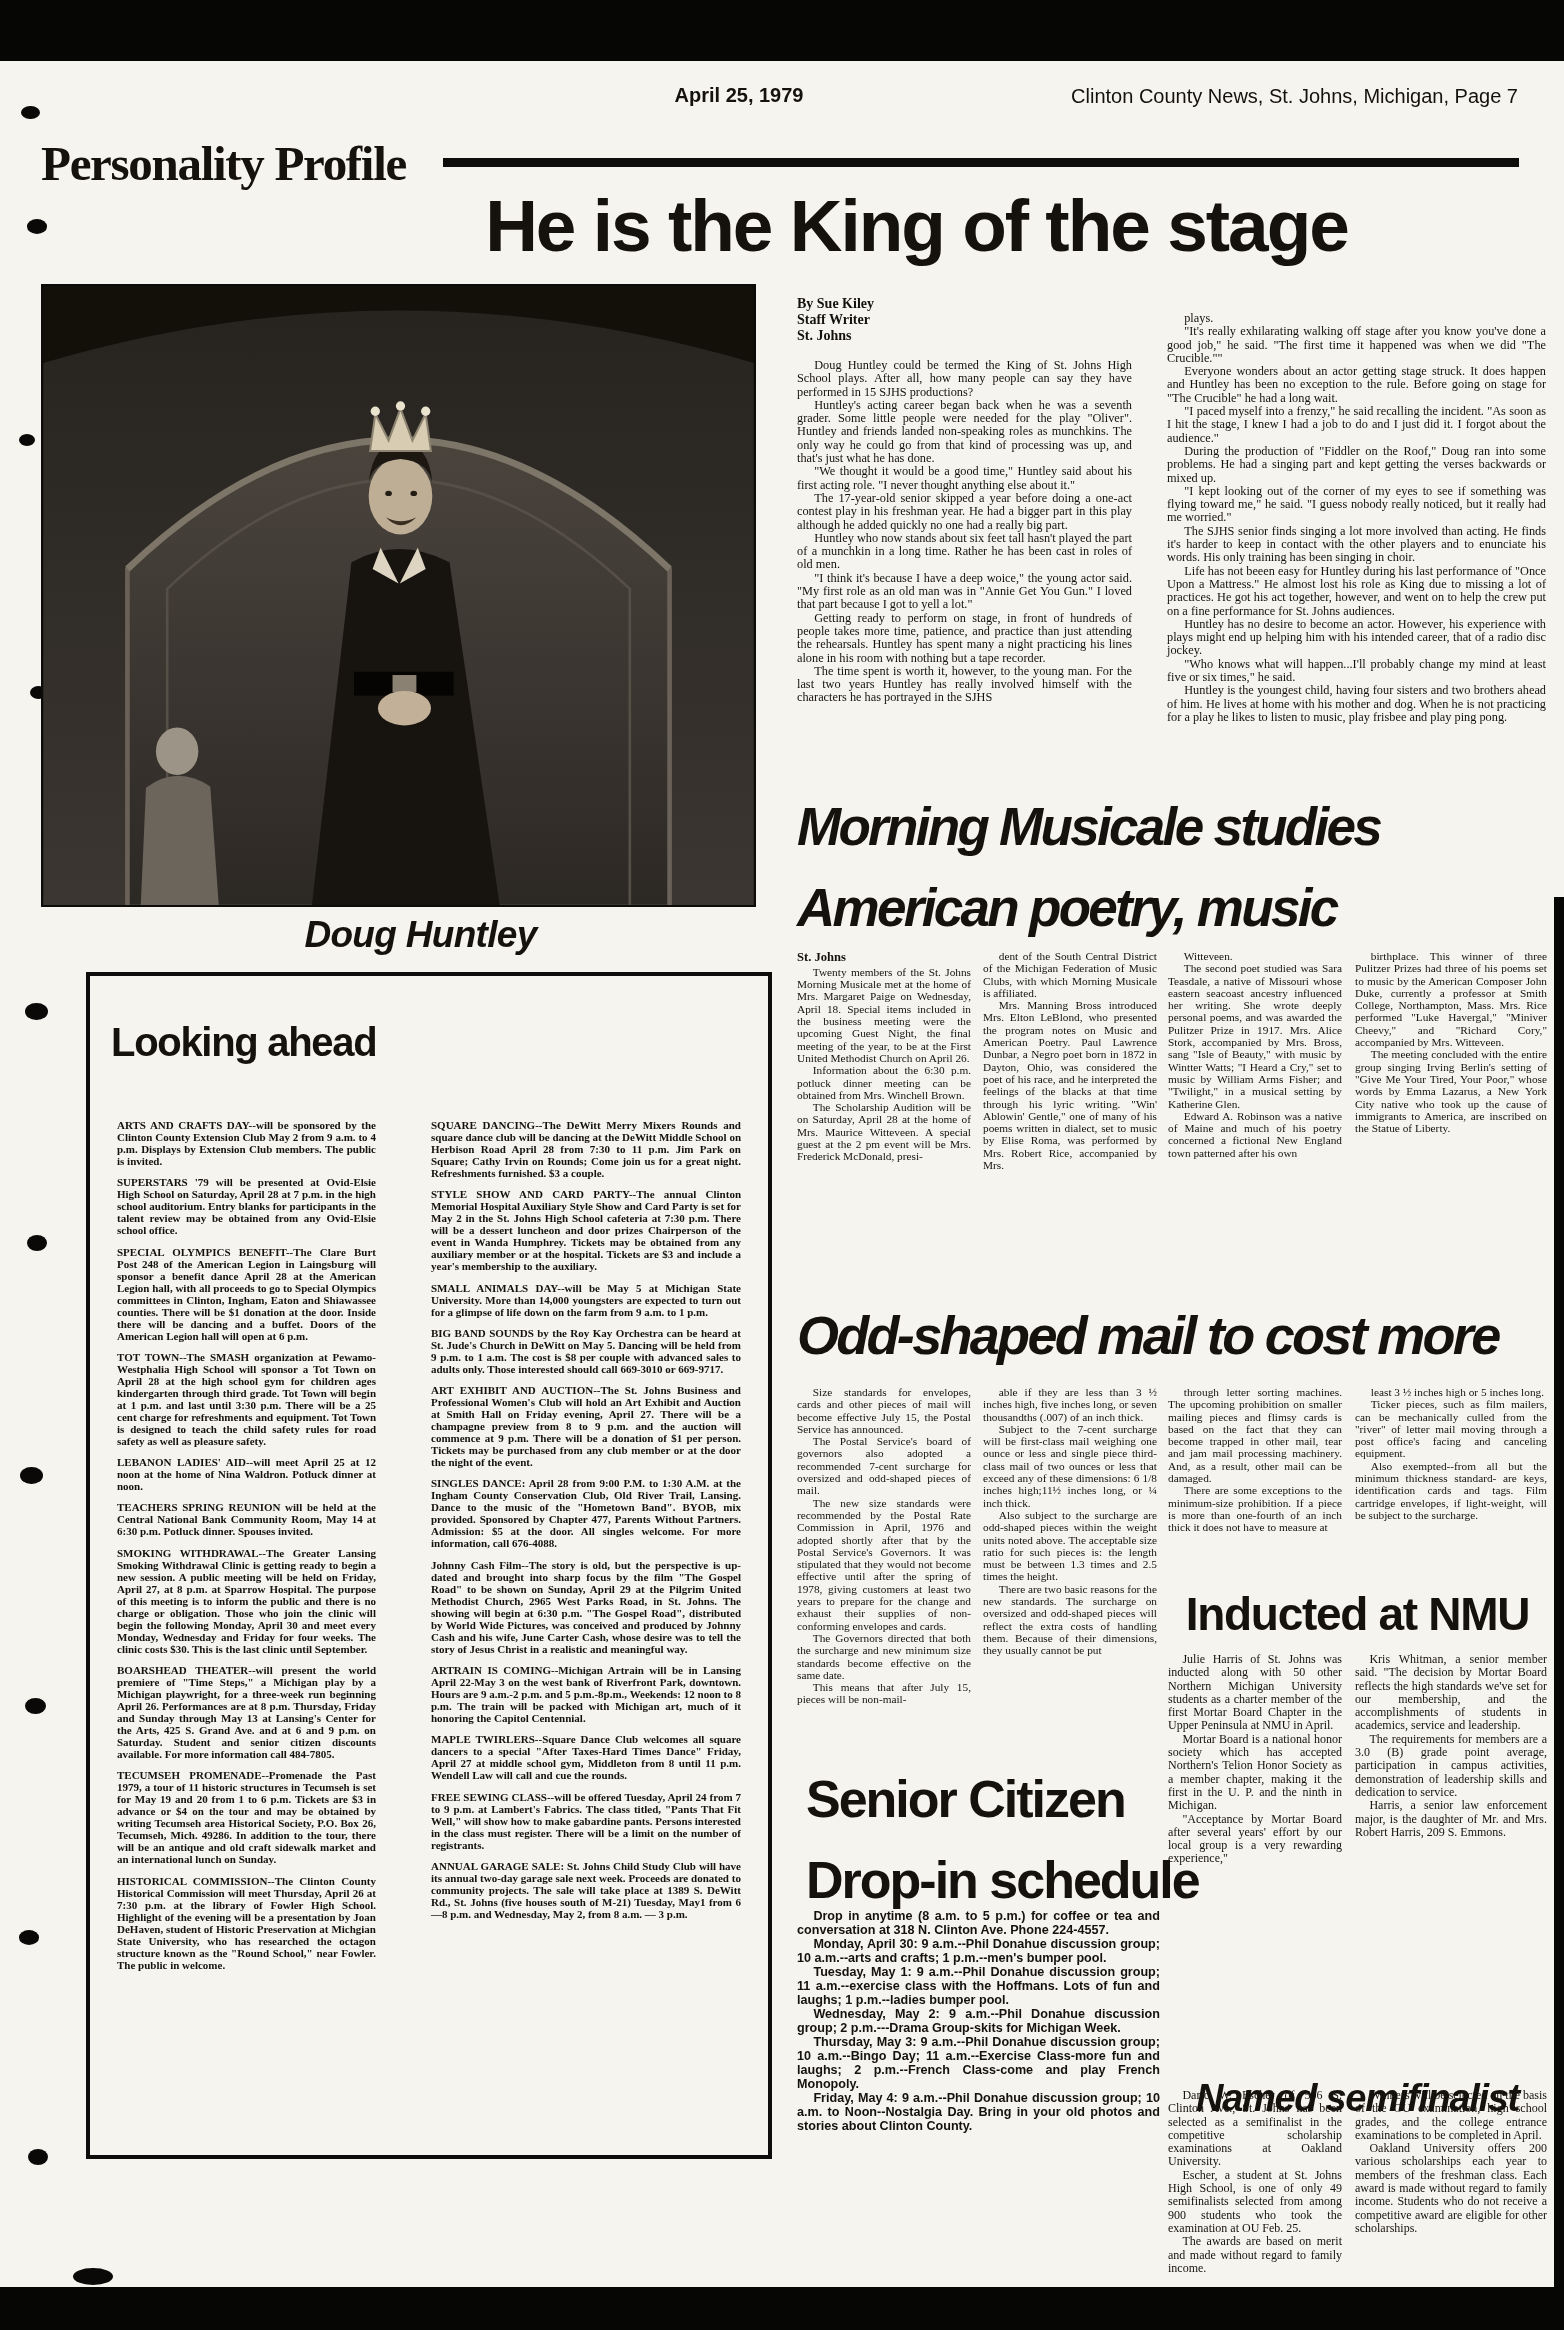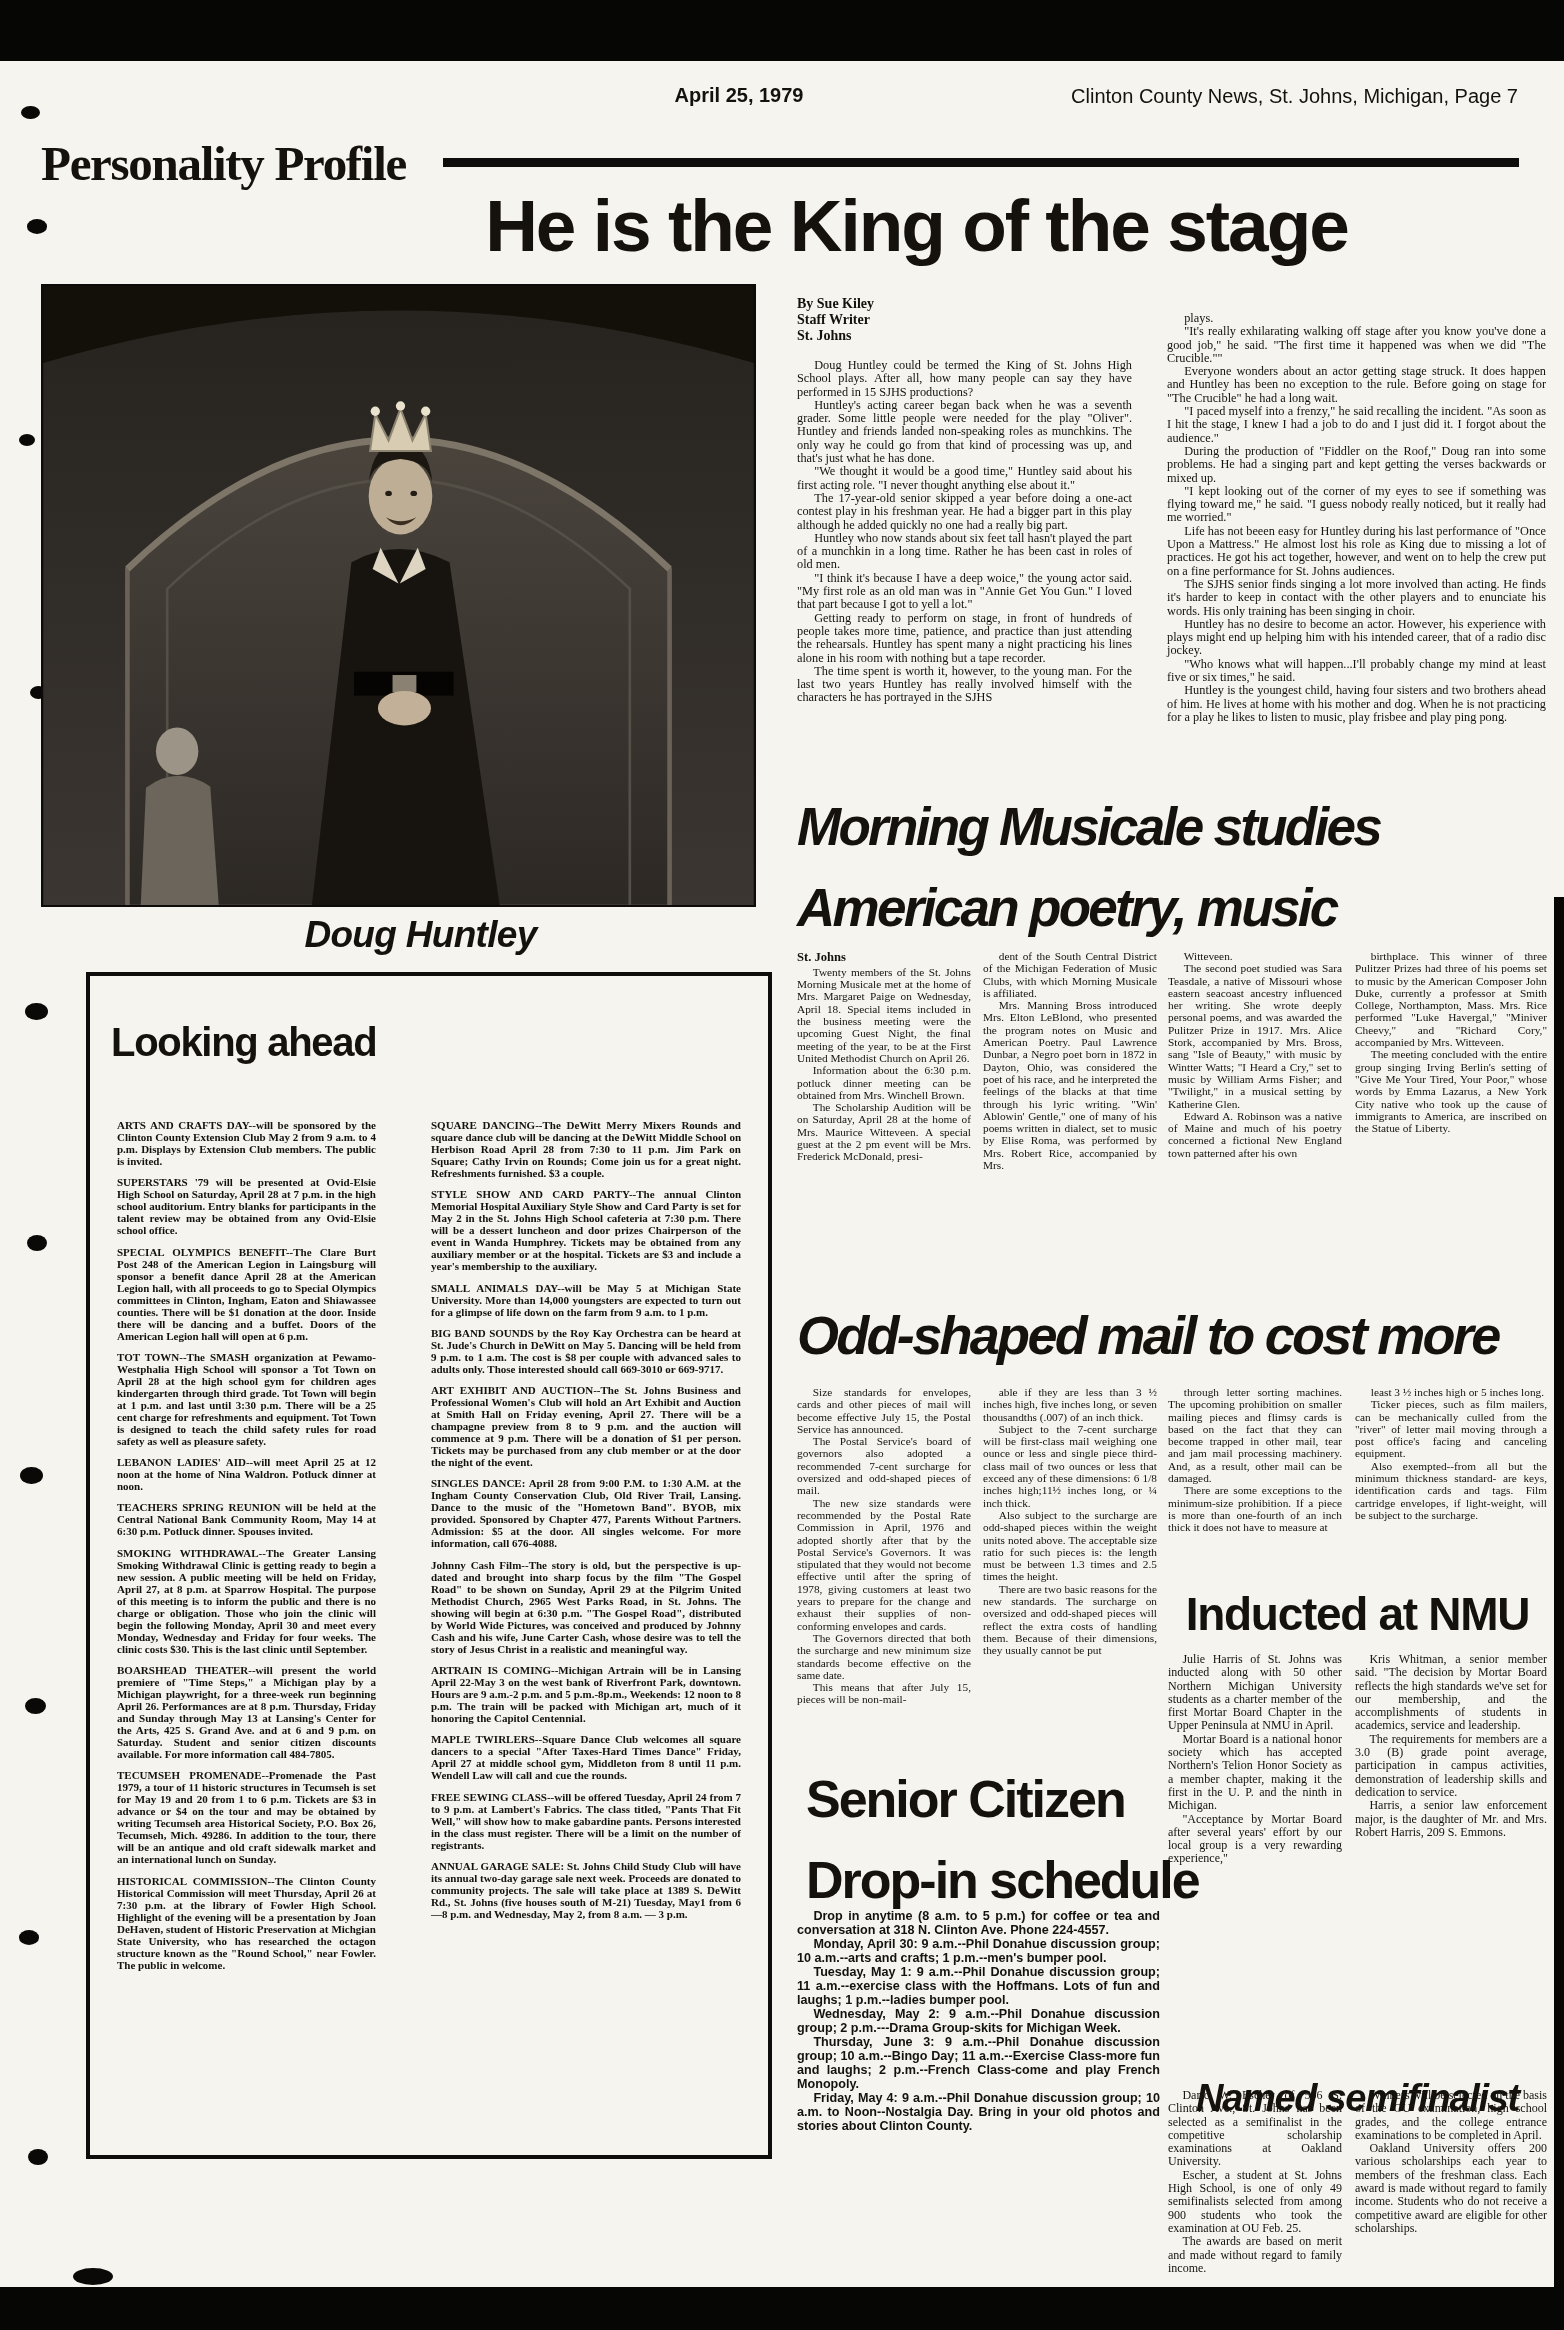--- a/index.html
+++ b/index.html
@@ -176,22 +176,22 @@
       <p>Getting ready to perform on stage, in front of hundreds of people takes more time, patience, and practice than just attending the rehearsals. Huntley has spent many a night practicing his lines alone in his room with nothing but a tape recorder.</p>
       <p>The time spent is worth it, however, to the young man. For the last two years Huntley has really involved himself with the characters he has portrayed in the SJHS</p>
     </div>
   <div class="abs body-col wide profile-col2">
       <p>plays.</p>
       <p>"It's really exhilarating walking off stage after you know you've done a good job," he said. "The first time it happened was when we did "The Crucible.""</p>
       <p>Everyone wonders about an actor getting stage struck. It does happen and Huntley has been no exception to the rule. Before going on stage for "The Crucible" he had a long wait.</p>
       <p>"I paced myself into a frenzy," he said recalling the incident. "As soon as I hit the stage, I knew I had a job to do and I just did it. I forgot about the audience."</p>
       <p>During the production of "Fiddler on the Roof," Doug ran into some problems. He had a singing part and kept getting the verses backwards or mixed up.</p>
       <p>"I kept looking out of the corner of my eyes to see if something was flying toward me," he said. "I guess nobody really noticed, but it really had me worried."</p>
+      <p>The SJHS senior finds singing a lot more involved than acting. He finds it's harder to keep in contact with the other players and to enunciate his words. His only training has been singing in choir.</p>
       <p>Life has not beeen easy for Huntley during his last performance of "Once Upon a Mattress." He almost lost his role as King due to missing a lot of practices. He got his act together, however, and went on to help the crew put on a fine performance for St. Johns audiences.</p>
-      <p>The SJHS senior finds singing a lot more involved than acting. He finds it's harder to keep in contact with the other players and to enunciate his words. His only training has been singing in choir.</p>
       <p>Huntley has no desire to become an actor. However, his experience with plays might end up helping him with his intended career, that of a radio disc jockey.</p>
       <p>"Who knows what will happen...I'll probably change my mind at least five or six times," he said.</p>
       <p>Huntley is the youngest child, having four sisters and two brothers ahead of him. He lives at home with his mother and dog. When he is not practicing for a play he likes to listen to music, play frisbee and play ping pong.</p>
     </div>
 
   <div class="abs musicale-headline">
     <div>Morning Musicale studies</div>
     <div>American poetry, music</div>
   </div>
   <div class="abs body-col narrow musicale-col col-a">
@@ -282,21 +282,21 @@
 
   <div class="abs senior-headline">
     <div>Senior Citizen</div>
     <div>Drop-in schedule</div>
   </div>
   <div class="abs senior-text">
       <p>Drop in anytime (8 a.m. to 5 p.m.) for coffee or tea and conversation at 318 N. Clinton Ave. Phone 224-4557.</p>
       <p>Monday, April 30: 9 a.m.--Phil Donahue discussion group; 10 a.m.--arts and crafts; 1 p.m.--men's bumper pool.</p>
       <p>Tuesday, May 1: 9 a.m.--Phil Donahue discussion group; 11 a.m.--exercise class with the Hoffmans. Lots of fun and laughs; 1 p.m.--ladies bumper pool.</p>
       <p>Wednesday, May 2: 9 a.m.--Phil Donahue discussion group; 2 p.m.---Drama Group-skits for Michigan Week.</p>
-      <p>Thursday, June 3: 9 a.m.--Phil Donahue discussion group; 10 a.m.--Bingo Day; 11 a.m.--Exercise Class-more fun and laughs; 2 p.m.--French Class-come and play French Monopoly.</p>
+      <p>Thursday, May 3: 9 a.m.--Phil Donahue discussion group; 10 a.m.--Bingo Day; 11 a.m.--Exercise Class-more fun and laughs; 2 p.m.--French Class-come and play French Monopoly.</p>
       <p>Friday, May 4: 9 a.m.--Phil Donahue discussion group; 10 a.m. to Noon--Nostalgia Day. Bring in your old photos and stories about Clinton County.</p>
     </div>
 
   <div class="abs semi-headline">Named semifinalist</div>
   <div class="abs body-col semi-col col-c">
       <p>Daric W. Escher of 506 S. Clinton Ave., St. Johns has been selected as a semifinalist in the competitive scholarship examinations at Oakland University.</p>
       <p>Escher, a student at St. Johns High School, is one of only 49 semifinalists selected from among 900 students who took the examination at OU Feb. 25.</p>
       <p>The awards are based on merit and made without regard to family income.</p>
     </div>
   <div class="abs body-col semi-col col-d">

